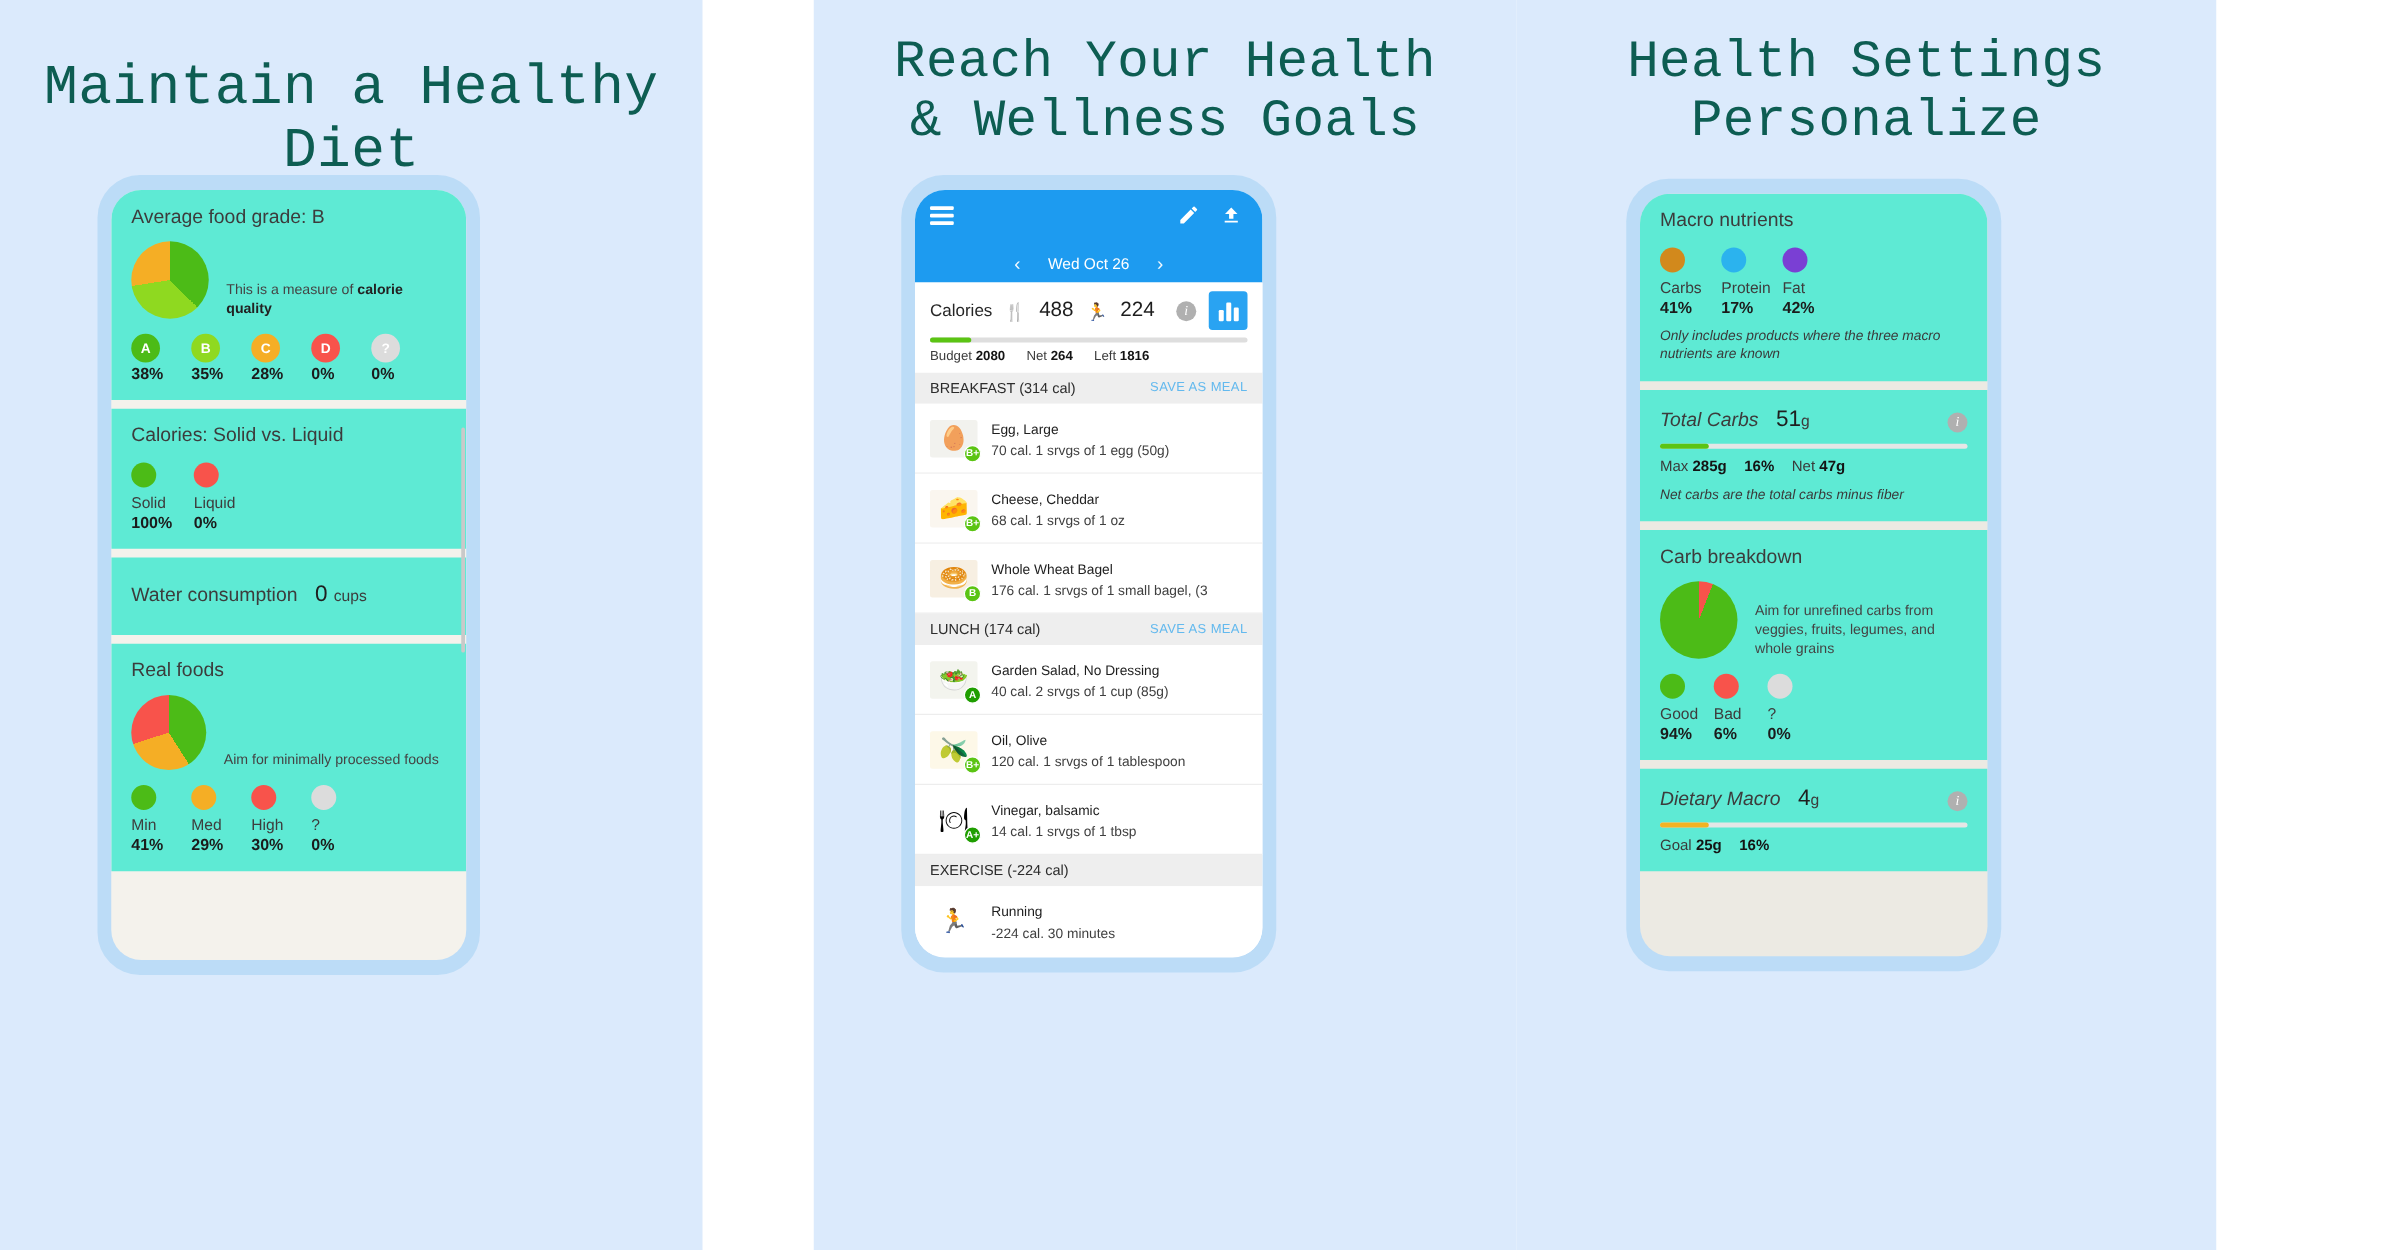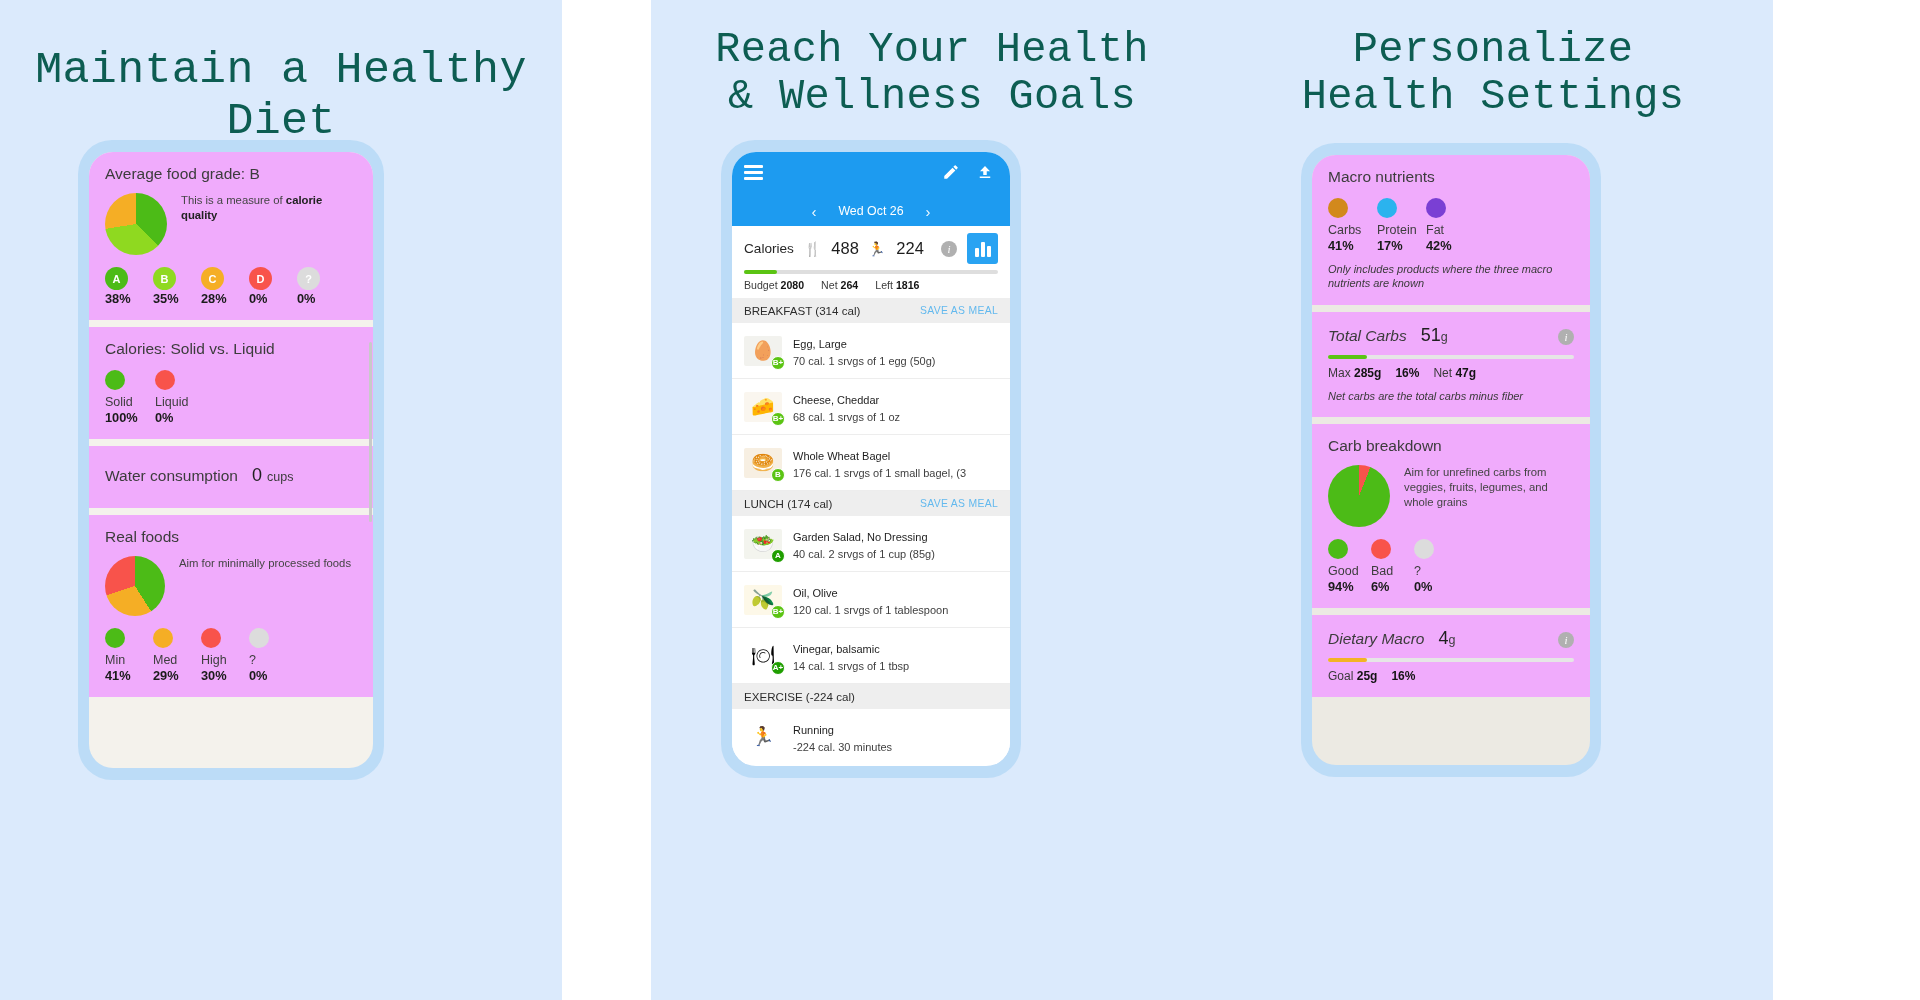--- a/index.html
+++ b/index.html
@@ -55,25 +55,25 @@
   .p1 .phone .screen { background: #f4f2ec; }
 
   
   .p2 .phone { left: 70px; top: 140px; width: 300px; height: 638px; }
 
   
   .p3 .phone { left: 88px; top: 143px; width: 300px; height: 634px; }
   .p3 .phone .screen { background: #eceae3; }
 
   
-  .card { background:#f0abfc; padding: 13px 16px 14px 16px; }
+  .card { background:#5eead4; padding: 13px 16px 14px 16px; }
   .card + .card { margin-top: 7px; }
   .card-title { font-size: 15.5px; color: #3c3c3c; font-weight: 400; }
 
-  .chart-row { display: flex; align-items: flex-start; gap: 14px; margin-top: 10px; }
+  .chart-row { display: flex; align-items: flex-end; gap: 14px; margin-top: 10px; }
   .pie { border-radius: 50%; flex: none; }
   .chart-note { font-size: 11.3px; color: #444; line-height: 1.32; }
   .chart-note b { font-weight: 700; color: #222; }
 
   .legend { display: flex; margin-top: 12px; }
   .legend-item { text-align: left; }
   .legend-dot { width: 23px; height: 23px; border-radius: 50%; display:flex; align-items:center; justify-content:center; color:#fff; font-size:11px; font-weight:700; }
   .legend-dot.plain { width: 20px; height: 20px; }
   .legend-label { font-size: 12.5px; color: #3d3d3d; margin-top: 5px; }
   .legend-val { font-size: 12.8px; color: #1b1b1b; font-weight: 700; margin-top: 1px; }
@@ -361,22 +361,22 @@
           <span><span class="fname">Running</span>
             <div class="fdesc">-224 cal. 30 minutes</div></span>
         </div>
 
       </div>
     </div>
   </div>
 
   <div class="panel p3">
     <div class="headline">
+      <div>Health Settings</div>
       <div>Personalize</div>
-      <div>Health Settings</div>
     </div>
 
     <div class="phone">
       <div class="screen">
 
         <div class="card">
           <div class="card-title">Macro nutrients</div>
           <div class="legend macro-legend">
             <div class="legend-item">
               <div class="legend-dot plain" style="background:#d2891c"></div>

